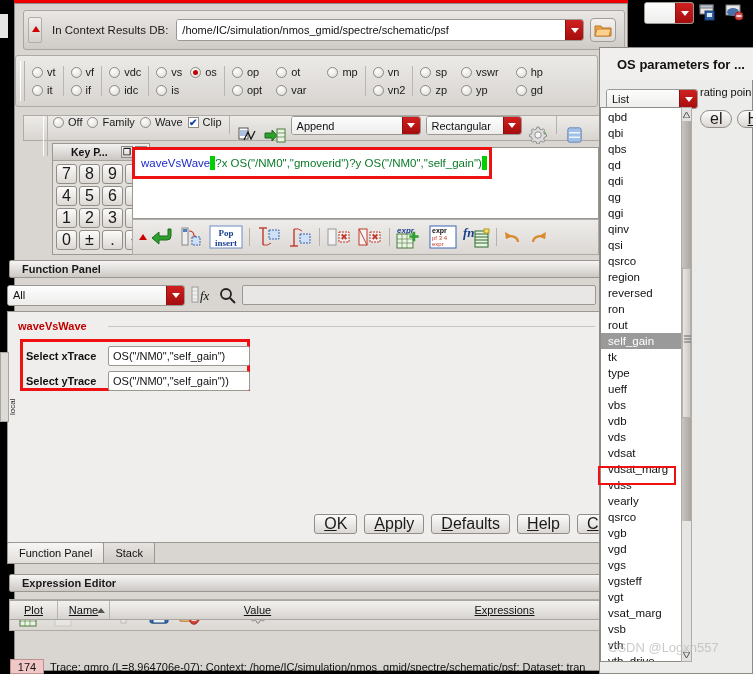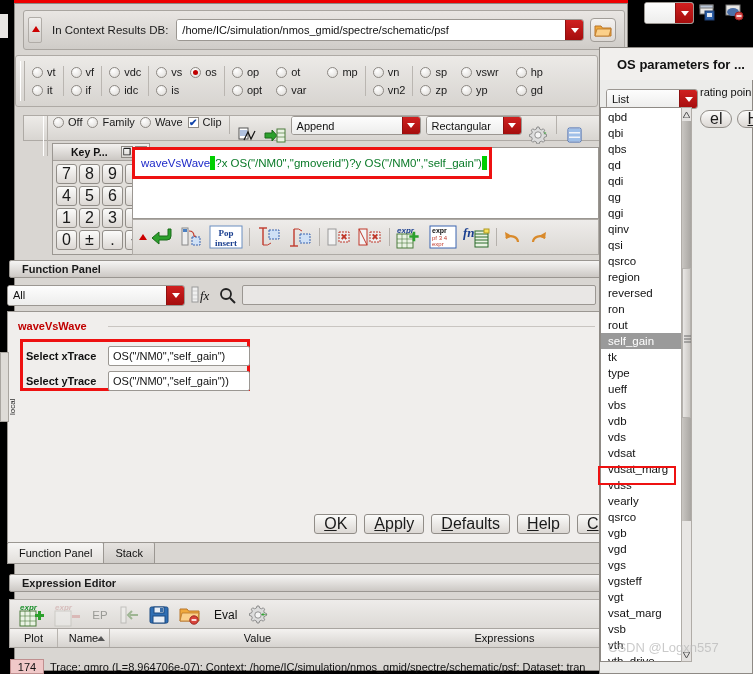--- a/index.html
+++ b/index.html
@@ -801,21 +801,21 @@
       <div style="margin-left:6px;font-size:12px;color:#111;">Eval</div>
       <div class="icobtn" style="width:26px;margin-left:4px;">
         <svg width="22" height="20" viewBox="0 0 22 20">
           <path d="M9 1 l2 0 l.6 2 l1.8 .8 l1.9-1 l1.4 1.4 l-1 1.9 l.8 1.8 l2 .6 l0 2 l-2 .6 l-.8 1.8 l1 1.9 l-1.4 1.4 l-1.9-1 l-1.8 .8 l-.6 2 l-2 0 l-.6-2 l-1.8-.8 l-1.9 1 l-1.4-1.4 l1-1.9 l-.8-1.8 l-2-.6 l0-2 l2-.6 l.8-1.8 l-1-1.9 l1.4-1.4 l1.9 1 l1.8-.8 Z" fill="#dcdcdc" stroke="#7a7a7a" stroke-width="0.8"></path>
           <circle cx="10" cy="10" r="3.2" fill="#f4f4f4" stroke="#7a7a7a" stroke-width="0.8"></circle>
           <path d="M20 9 l-5 0 l2-2 l-4 2.5 l4 2.5 l-2-2" fill="#2ca02c"></path>
         </svg>
       </div>
     </div>
 
-    <div id="tblHead" style="left:-6px;top:624px;width:597px;">
+    <div id="tblHead" style="left:-6px;top:596px;width:597px;text-decoration:underline;">
       <div class="th" style="width:48px;">Plot</div>
       <div class="th" style="width:52px;position:relative;">
         <span>Name</span>
         <span style="position:absolute;right:4px;top:7px;border-left:4px solid transparent;border-right:4px solid transparent;border-bottom:5px solid #555;"></span>
       </div>
       <div class="th" style="flex:1;border-right:none;">Value</div>
       <div class="th" style="width:200px;">Expressions</div>
     </div>
   </div>
 

